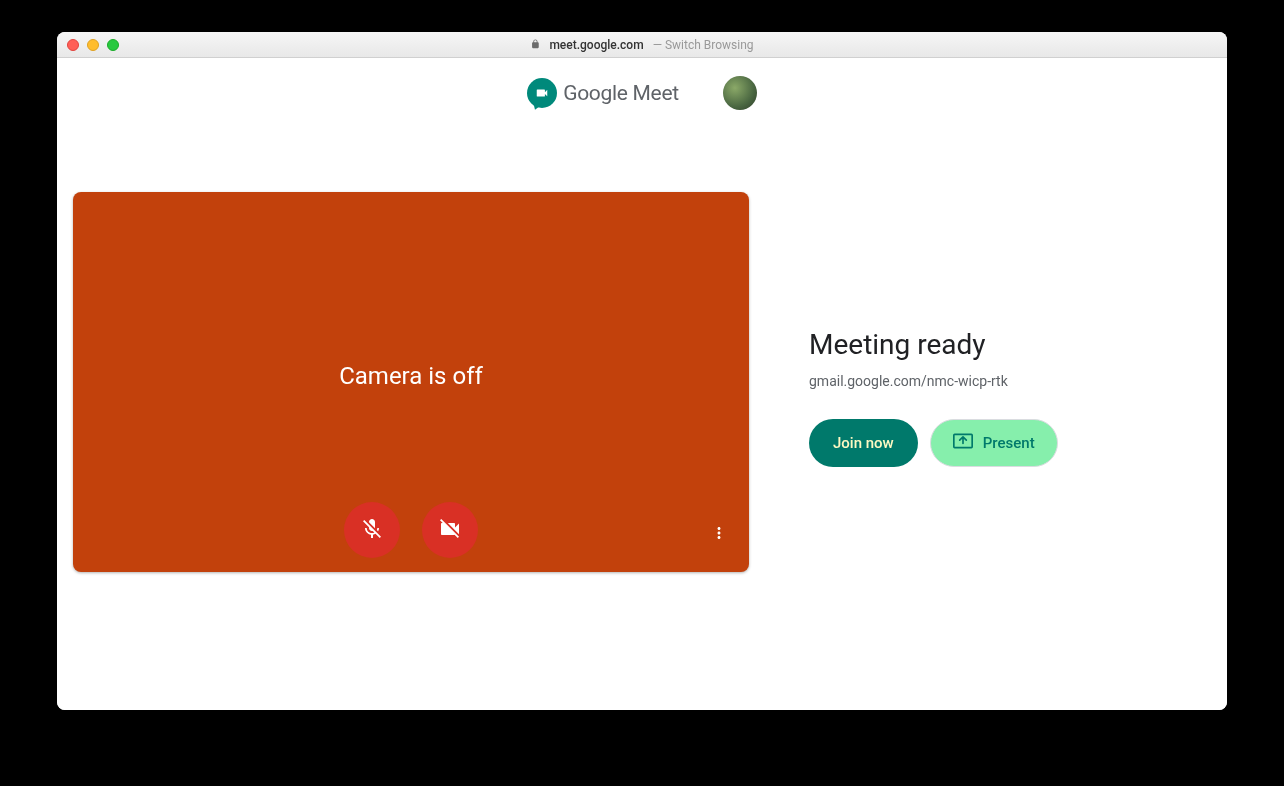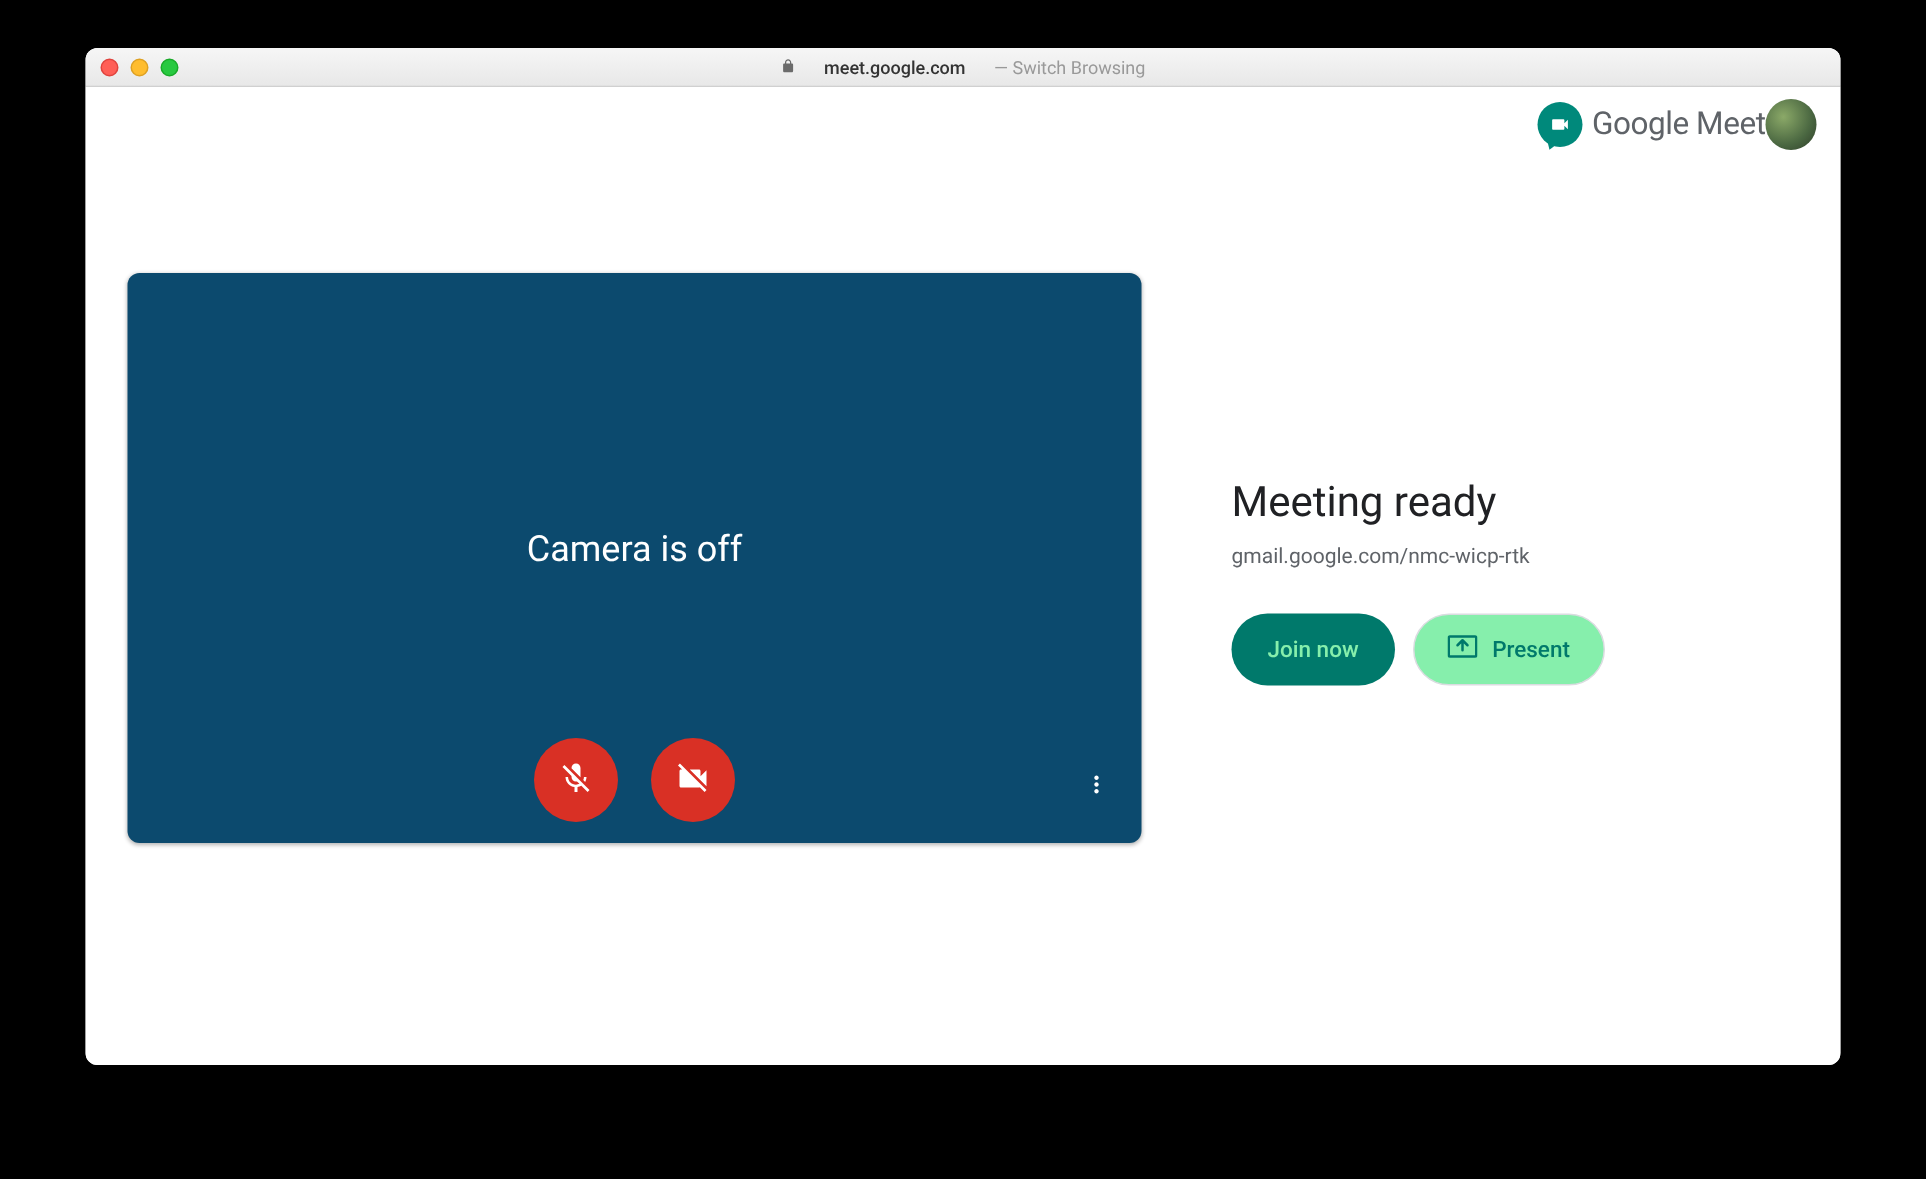--- a/index.html
+++ b/index.html
@@ -49,40 +49,41 @@
     .tl-yellow { background: #ffbd2e; border: 0.5px solid #dea123; }
     .tl-green { background: #28c940; border: 0.5px solid #1aab29; }
     .address {
       position: absolute;
       left: 50%;
       transform: translateX(-50%);
       font-size: 12px;
       color: #555;
       display: flex;
       align-items: center;
-      gap: 19px;
+      gap: 9px;
       justify-content: flex-end;
     }
     .lock-icon svg {
       width: 10px;
       height: 10px;
       fill: #6b6b6b;
     }
     .address .domain { color: #333; font-weight: 500; }
     .address .suffix { color: #999; }
     .content {
       flex: 1;
       background: #fff;
       position: relative;
     }
     .header {
       display: flex;
       align-items: center;
-      justify-content: flex-end;
-      padding: 8px 16px 10px 16px;
+      justify-content: center;
+      padding: 18px 16px 10px 16px;
+      gap: 44px;
     }
     .logo-block {
       display: flex;
       align-items: center;
       gap: 6px;
     }
     .meet-logo {
       width: 30px;
       height: 30px;
       background: #00897b;
@@ -134,28 +135,27 @@
     }
     .main {
       display: flex;
       padding: 0 16px;
       margin-top: 72px;
       gap: 60px;
     }
     .video-preview {
       width: 676px;
       height: 380px;
-      background: #0c4a6e;
+      background: #c2410c;
       border-radius: 8px;
       position: relative;
       display: flex;
       align-items: center;
       justify-content: center;
       box-shadow: 0 1px 3px rgba(0,0,0,0.3);
-      margin-left: 12px;
     }
     .camera-off-text {
       color: #fff;
       font-size: 24px;
       font-weight: 400;
       margin-top: -12px;
     }
     .controls {
       position: absolute;
       bottom: 14px;
@@ -216,21 +216,21 @@
       font-size: 14px;
       color: #5f6368;
       margin-bottom: 30px;
     }
     .action-buttons {
       display: flex;
       gap: 12px;
     }
     .join-btn {
       background: #00796b;
-      color: #86efac;
+      color: #fef9c3;
       border: none;
       border-radius: 24px;
       padding: 0 24px;
       height: 48px;
       font-size: 15px;
       font-weight: 500;
       cursor: pointer;
       font-family: inherit;
     }
     .present-btn {

